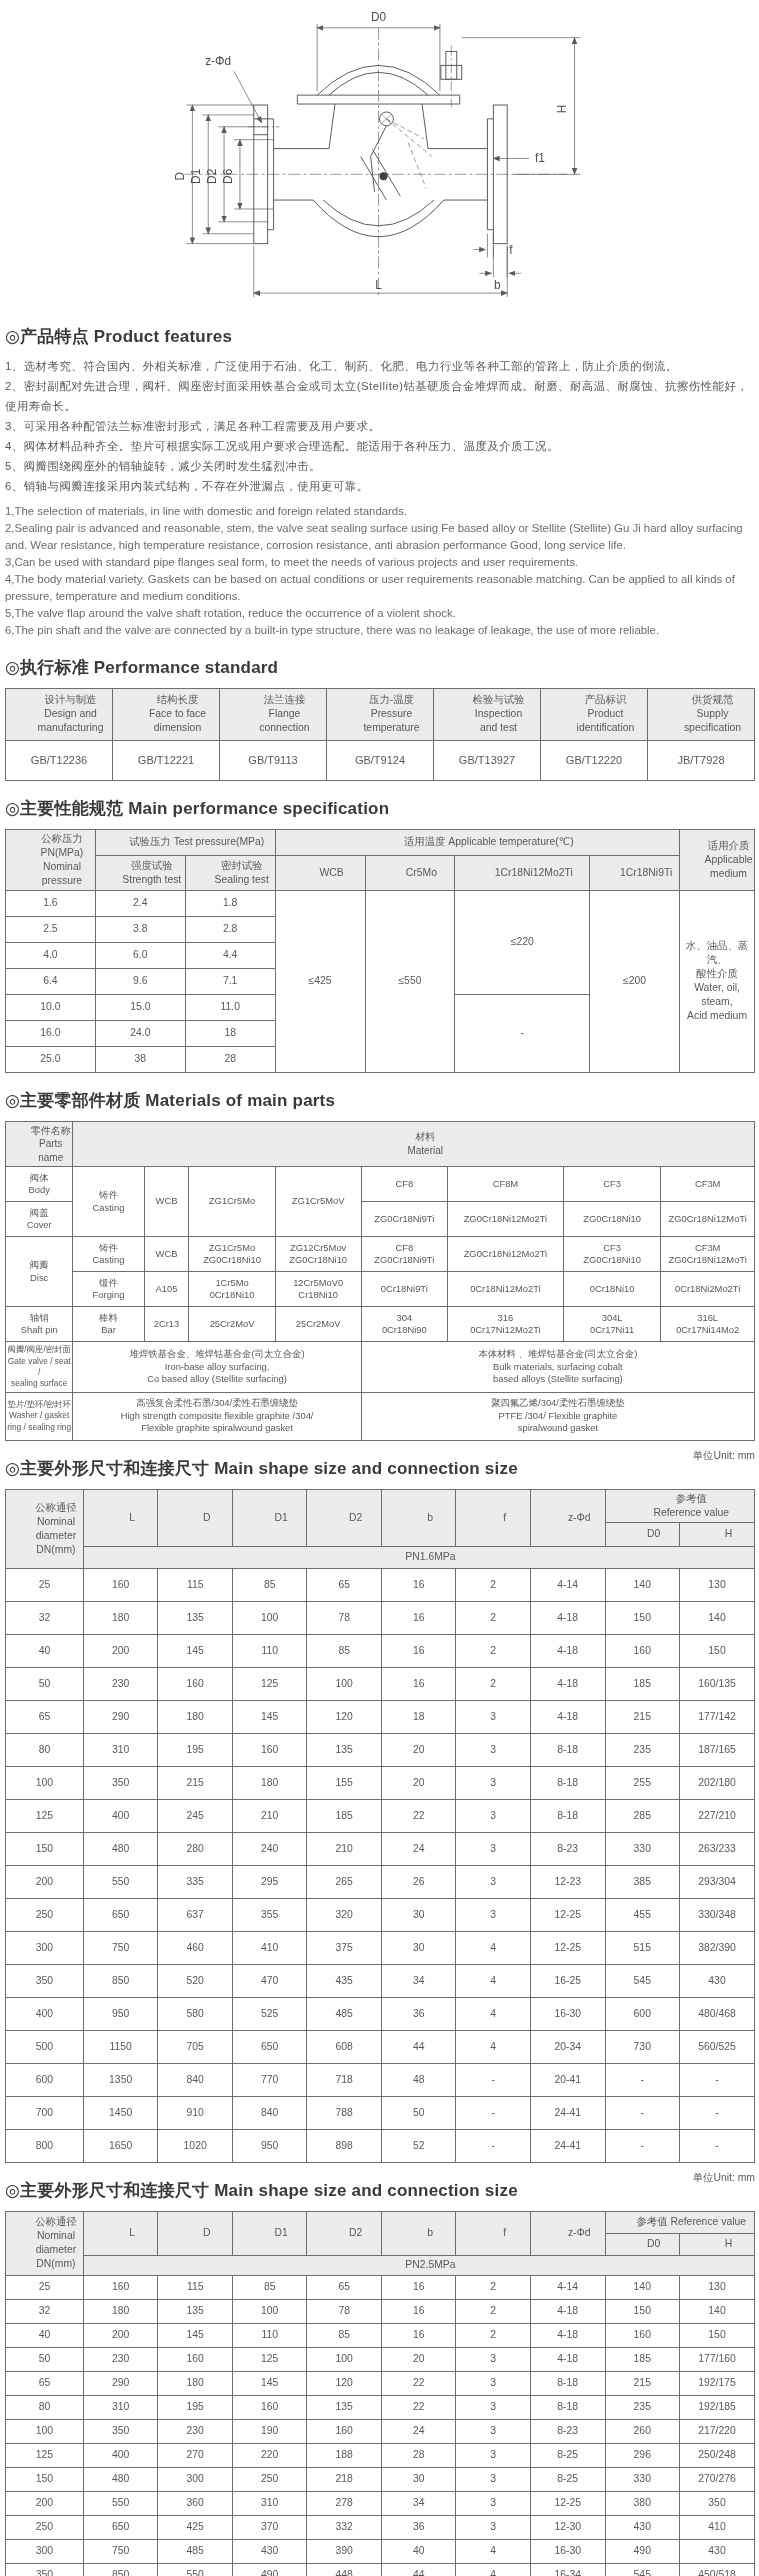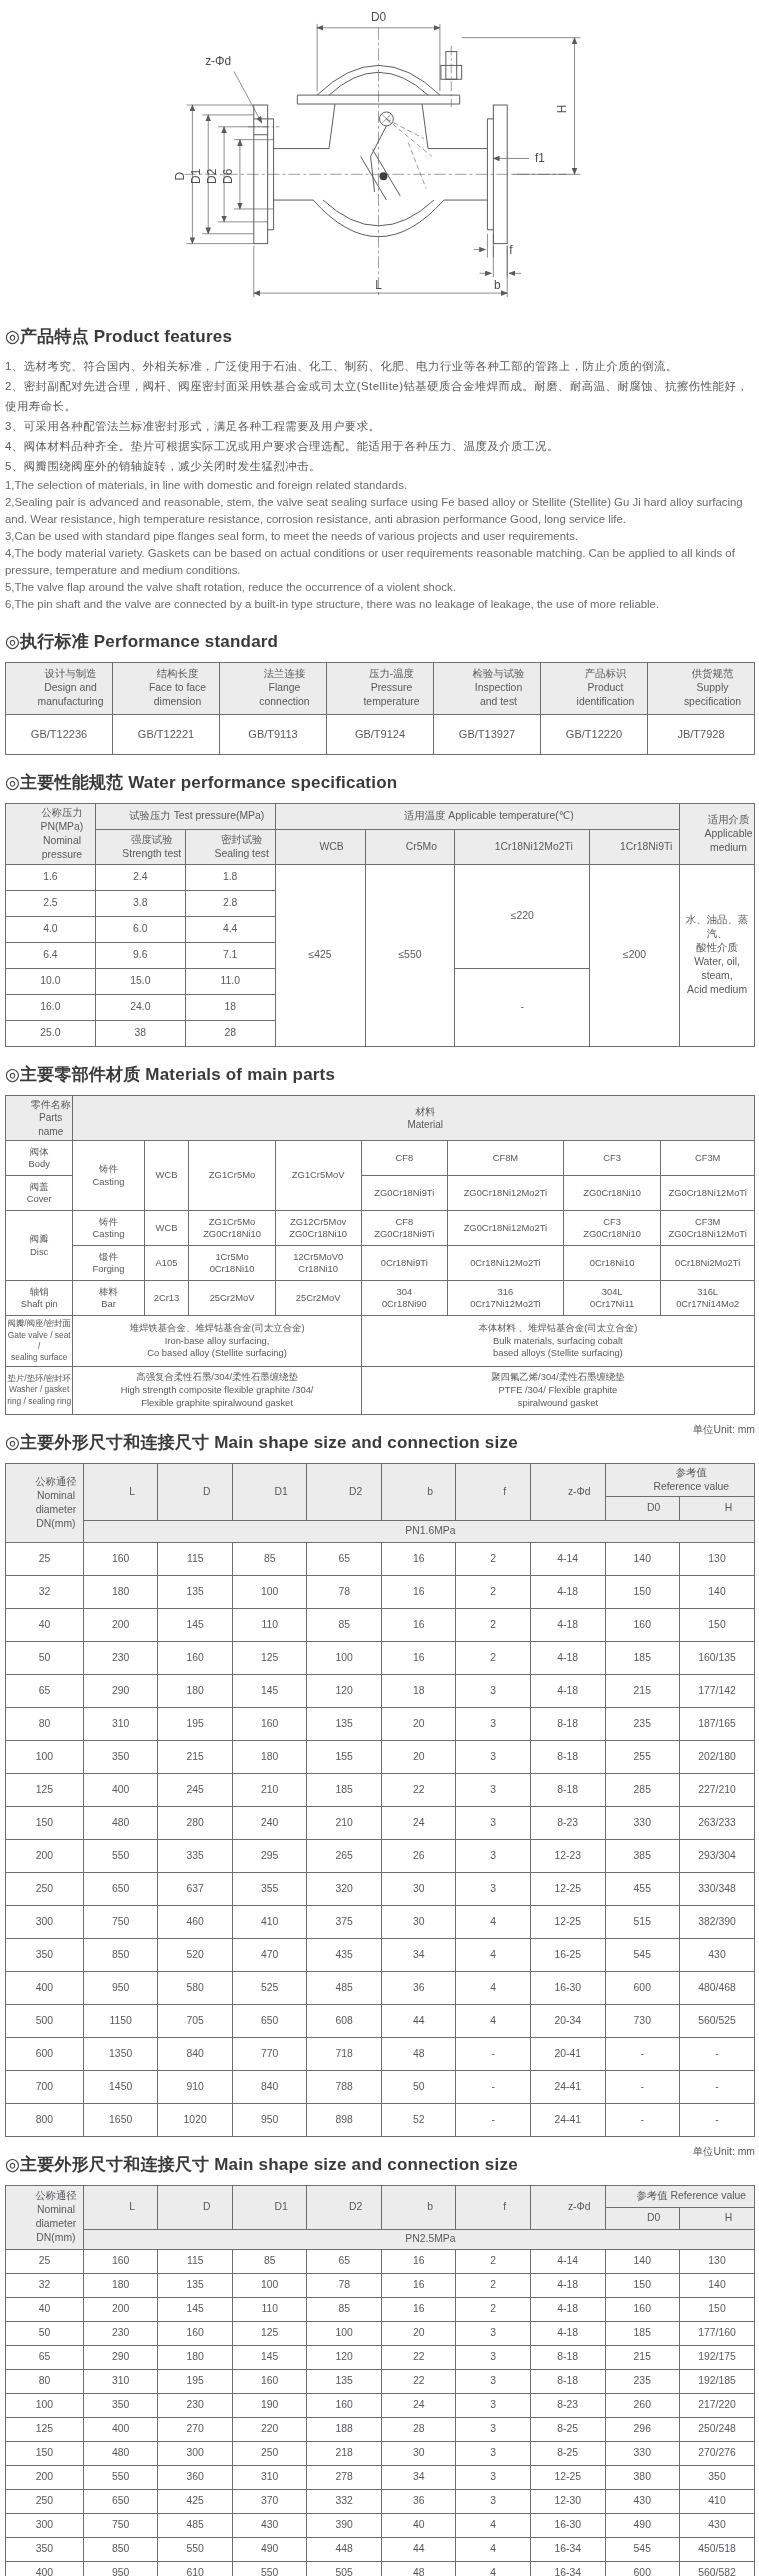--- a/index.html
+++ b/index.html
@@ -14,21 +14,21 @@
   
   .drawing { text-align:center; margin:2px 0 6px 0; }
 
   
   .sec-title { font-size:17px; font-weight:700; color:#3a3a3c; margin:16px 0 9px 0; letter-spacing:0.2px; }
   .sec-head { display:flex; justify-content:space-between; align-items:flex-end; }
   .unit { font-size:10.4px; color:#58595b; padding-bottom:26px; white-space:pre; }
 
   
   .feat-zh div { font-size:11.4px; line-height:1.75; color:#58595b; letter-spacing:0.5px; }
-  .feat-en { }
+  .feat-en { margin-top:6px; }
   .feat-en div { font-size:11.4px; line-height:1.5; color:#6a6b6e; }
 
   
   table { width:100%; border-collapse:collapse; table-layout:fixed; }
   th, td {
     border:1px solid #6d6e71; text-align:center; vertical-align:middle;
     font-size:10.4px; font-weight:normal; color:#58595b;
     white-space:pre-line; padding:2px 1px; line-height:1.35;
   }
   table { border:1.5px solid #58595b; }
@@ -136,20 +136,21 @@
   </figure>
 
   <section>
     <h2 class="sec-title">◎产品特点 Product features</h2>
     <div class="feat-zh">
       <div>1、选材考究、符合国内、外相关标准，广泛使用于石油、化工、制药、化肥、电力行业等各种工部的管路上，防止介质的倒流。</div>
       <div>2、密封副配对先进合理，阀杆、阀座密封面采用铁基合金或司太立(Stellite)钴基硬质合金堆焊而成。耐磨、耐高温、耐腐蚀、抗擦伤性能好，使用寿命长。</div>
       <div>3、可采用各种配管法兰标准密封形式，满足各种工程需要及用户要求。</div>
       <div>4、阀体材料品种齐全。垫片可根据实际工况或用户要求合理选配。能适用于各种压力、温度及介质工况。</div>
       <div>5、阀瓣围绕阀座外的销轴旋转，减少关闭时发生猛烈冲击。</div>
+      <div>6、销轴与阀瓣连接采用内装式结构，不存在外泄漏点，使用更可靠。</div>
     </div>
     <div class="feat-en">
       <div>1,The selection of materials, in line with domestic and foreign related standards.</div>
       <div>2,Sealing pair is advanced and reasonable, stem, the valve seat sealing surface using Fe based alloy or Stellite (Stellite) Gu Ji hard alloy surfacing and. Wear resistance, high temperature resistance, corrosion resistance, anti abrasion performance Good, long service life.</div>
       <div>3,Can be used with standard pipe flanges seal form, to meet the needs of various projects and user requirements.</div>
       <div>4,The body material variety. Gaskets can be based on actual conditions or user requirements reasonable matching. Can be applied to all kinds of pressure, temperature and medium conditions.</div>
       <div>5,The valve flap around the valve shaft rotation, reduce the occurrence of a violent shock.</div>
       <div>6,The pin shaft and the valve are connected by a built-in type structure, there was no leakage of leakage, the use of more reliable.</div>
     </div>
   </section>
@@ -190,21 +191,21 @@
             <td>GB/T9124</td>
             <td>GB/T13927</td>
             <td>GB/T12220</td>
             <td>JB/T7928</td>
           </tr>
       </tbody>
     </table>
   </section>
 
   <section>
-    <h2 class="sec-title">◎主要性能规范 Water performance specification</h2>
+    <h2 class="sec-title">◎主要性能规范 Main performance specification</h2>
     <table class="perf-tbl">
       <colgroup>
         <col style="width:12%">
           <col style="width:12%">
           <col style="width:12%">
           <col style="width:12%">
         <col style="width:12%">
           <col style="width:18%">
           <col style="width:12%">
           <col style="width:10%">

